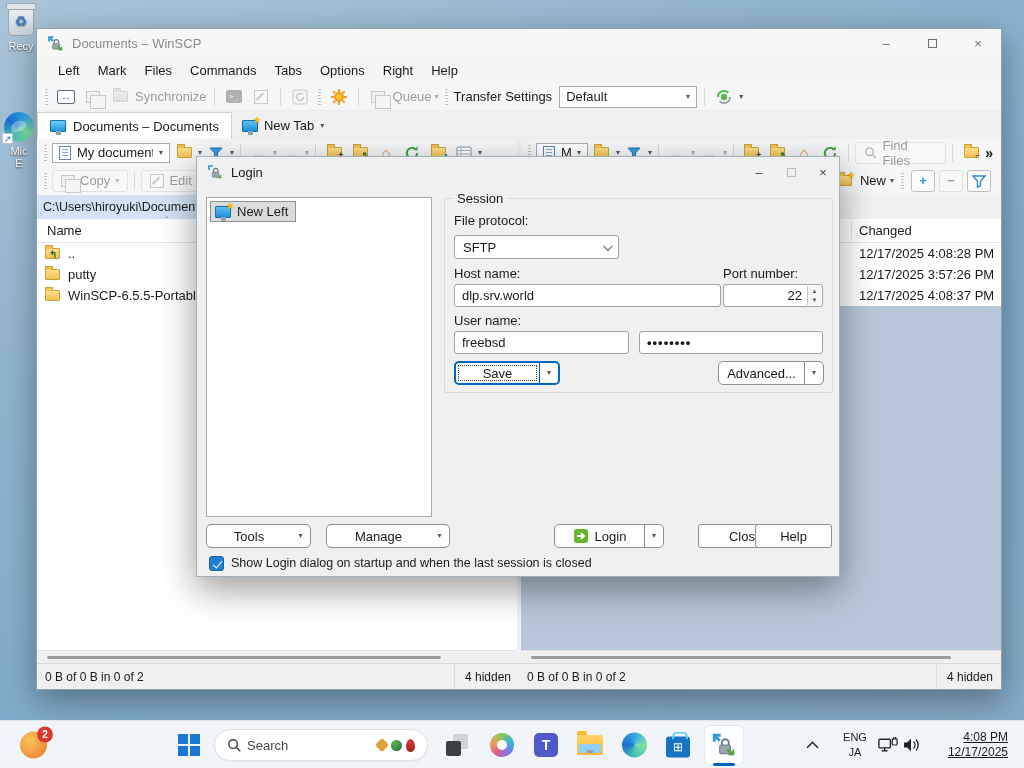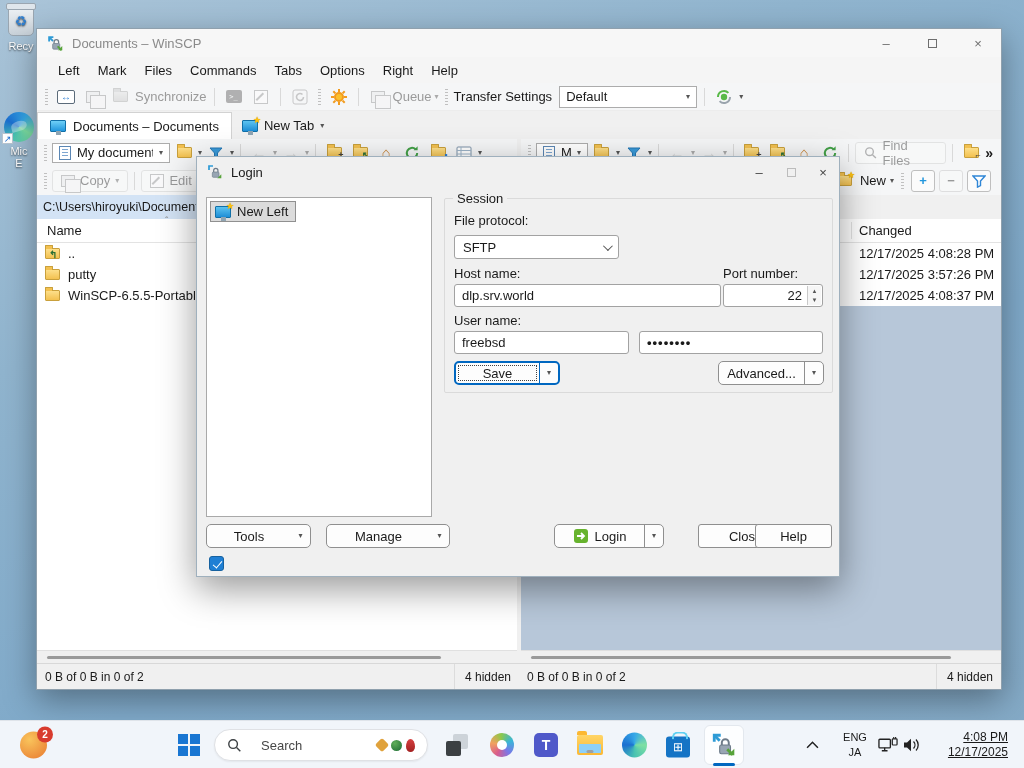--- a/index.html
+++ b/index.html
@@ -146,21 +146,21 @@
   
   #taskbar { position:absolute; left:0; bottom:0; width:1024px; height:48px; background:#f1f5fa;
     border-top:1px solid #dfe4ea; z-index:30; display:block; }
   .tb-ic { position:absolute; top:50%; transform:translateY(-50%); display:flex; align-items:center; justify-content:center; }
   .weather { width:27px; height:27px; border-radius:50%; background:radial-gradient(circle at 35% 30%,#f9c45c,#e8792f); }
   .badge { position:absolute; right:-6px; top:-5px; width:16px; height:16px; border-radius:50%; background:#d83b2e;
     color:#fff; font-size:10px; font-weight:bold; display:flex; align-items:center; justify-content:center; }
   .winlogo { width:22px; height:22px; display:grid; grid-template-columns:1fr 1fr; gap:2px; }
   .winlogo div { background:#1976d2; }
   .searchpill { position:absolute; left:214px; top:8px; width:214px; height:32px; background:#fff;
-    border:1px solid #dfe1e5; border-radius:16px; display:flex; align-items:center; padding:0 12px; gap:19px;
+    border:1px solid #dfe1e5; border-radius:16px; display:flex; align-items:center; padding:0 12px; gap:5px;
     box-shadow:0 1px 2px rgba(0,0,0,.06); }
   .search-txt { color:#474747; }
   .ornaments { margin-left:auto; display:flex; gap:4px; align-items:center; }
   .orn1 { width:10px; height:10px; background:#e0a23c; transform:rotate(45deg); border-radius:2px; }
   .orn2 { width:11px; height:11px; background:radial-gradient(circle at 35% 30%,#5fae59,#1c6b33); border-radius:50%; }
   .orn3 { width:9px; height:13px; background:linear-gradient(#d64040,#a32121); border-radius:50% 50% 50% 50% / 60% 60% 40% 40%; }
   .taskview { width:22px; height:22px; position:relative; }
   .taskview::before { content:""; position:absolute; right:0; top:0; width:15px; height:15px; background:#cdd3d9; border-radius:2px; }
   .taskview::after { content:""; position:absolute; left:0; bottom:0; width:15px; height:15px; background:#3c4043; border-radius:2px; }
   .copilot { width:24px; height:24px; border-radius:50%;
@@ -629,20 +629,21 @@
         </div>
     </div>
     <div class="dbtn" style="left:501px;top:367px;width:95px;">
       <span>Close</span>
     </div>
     <div class="dbtn" style="left:558px;top:367px;width:77px;">
       <span>Help</span>
     </div>
 
     <div class="checkbox" style="left:12px;top:399px;"></div>
+    <span class="fld-label" style="left:34px;top:399px;font-size:12.5px;">Show Login dialog on startup and when the last session is closed</span>
   </div>
 
   <div id="taskbar">
     <div class="tb-ic" style="left:20px;">
       <div class="weather">
         <div class="badge">2</div>
       </div>
     </div>
     <div class="tb-ic" style="left:178px;">
       <div class="winlogo">

